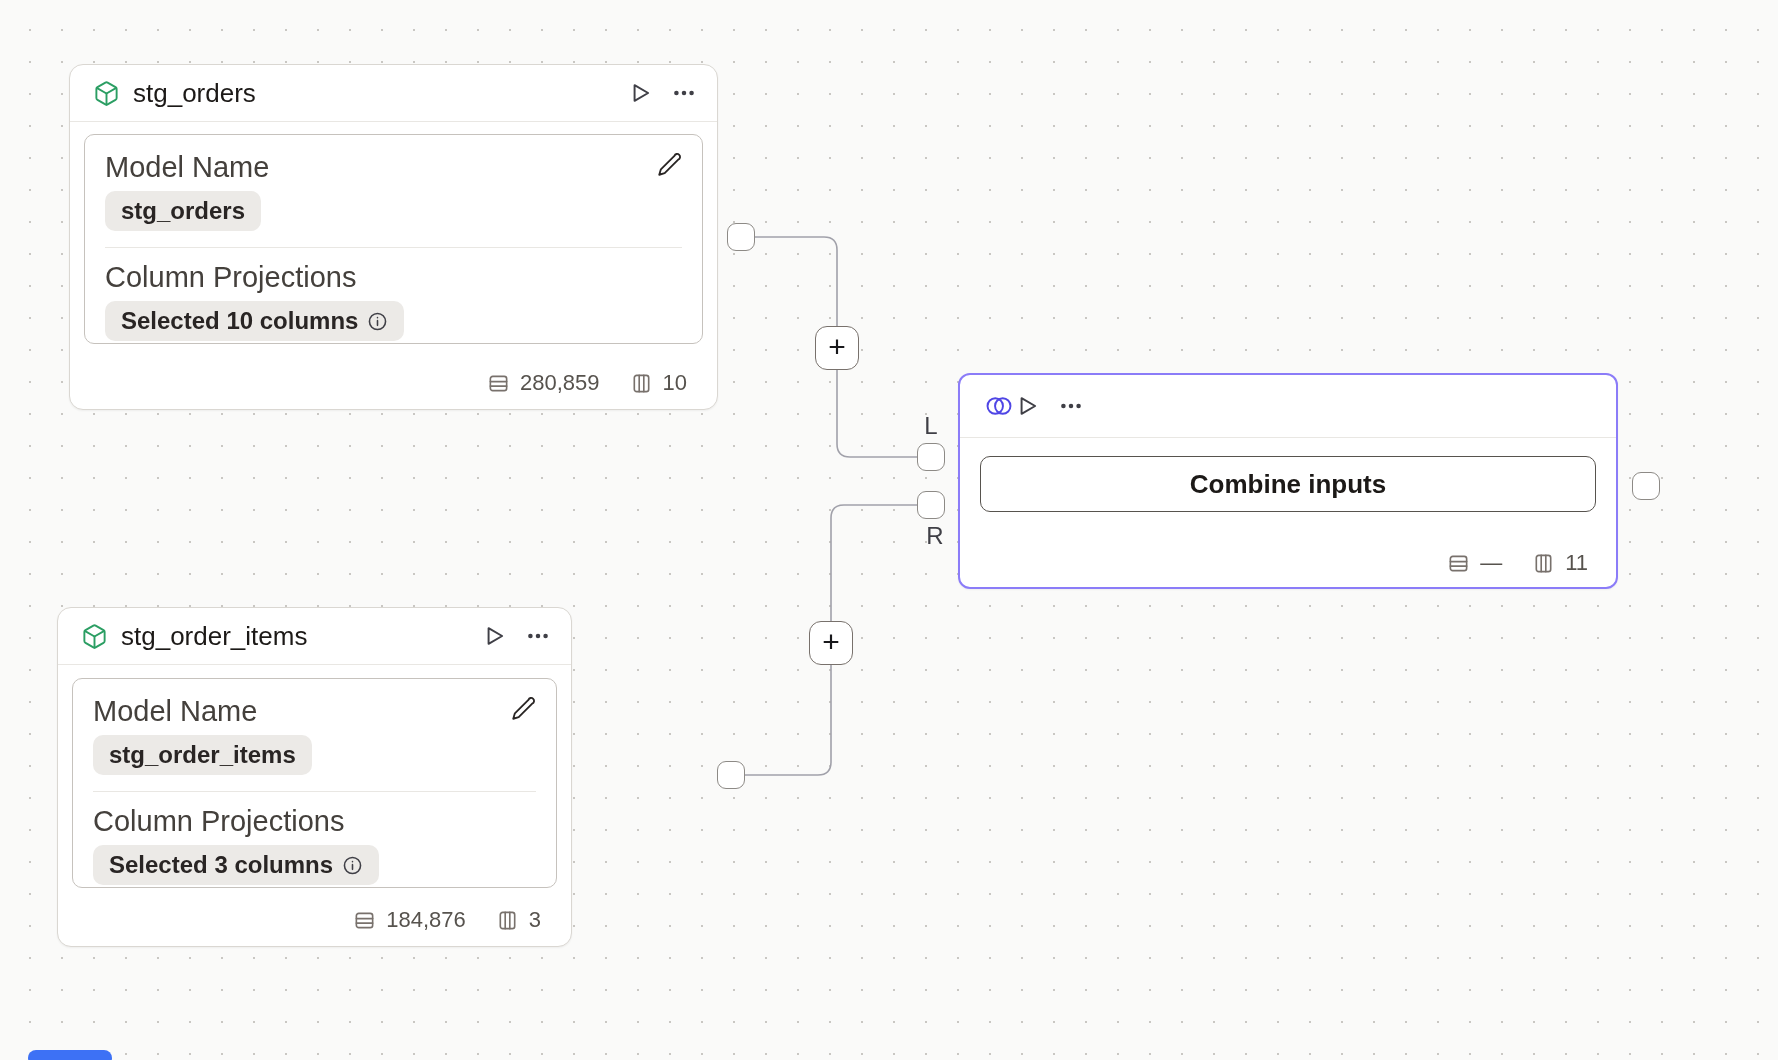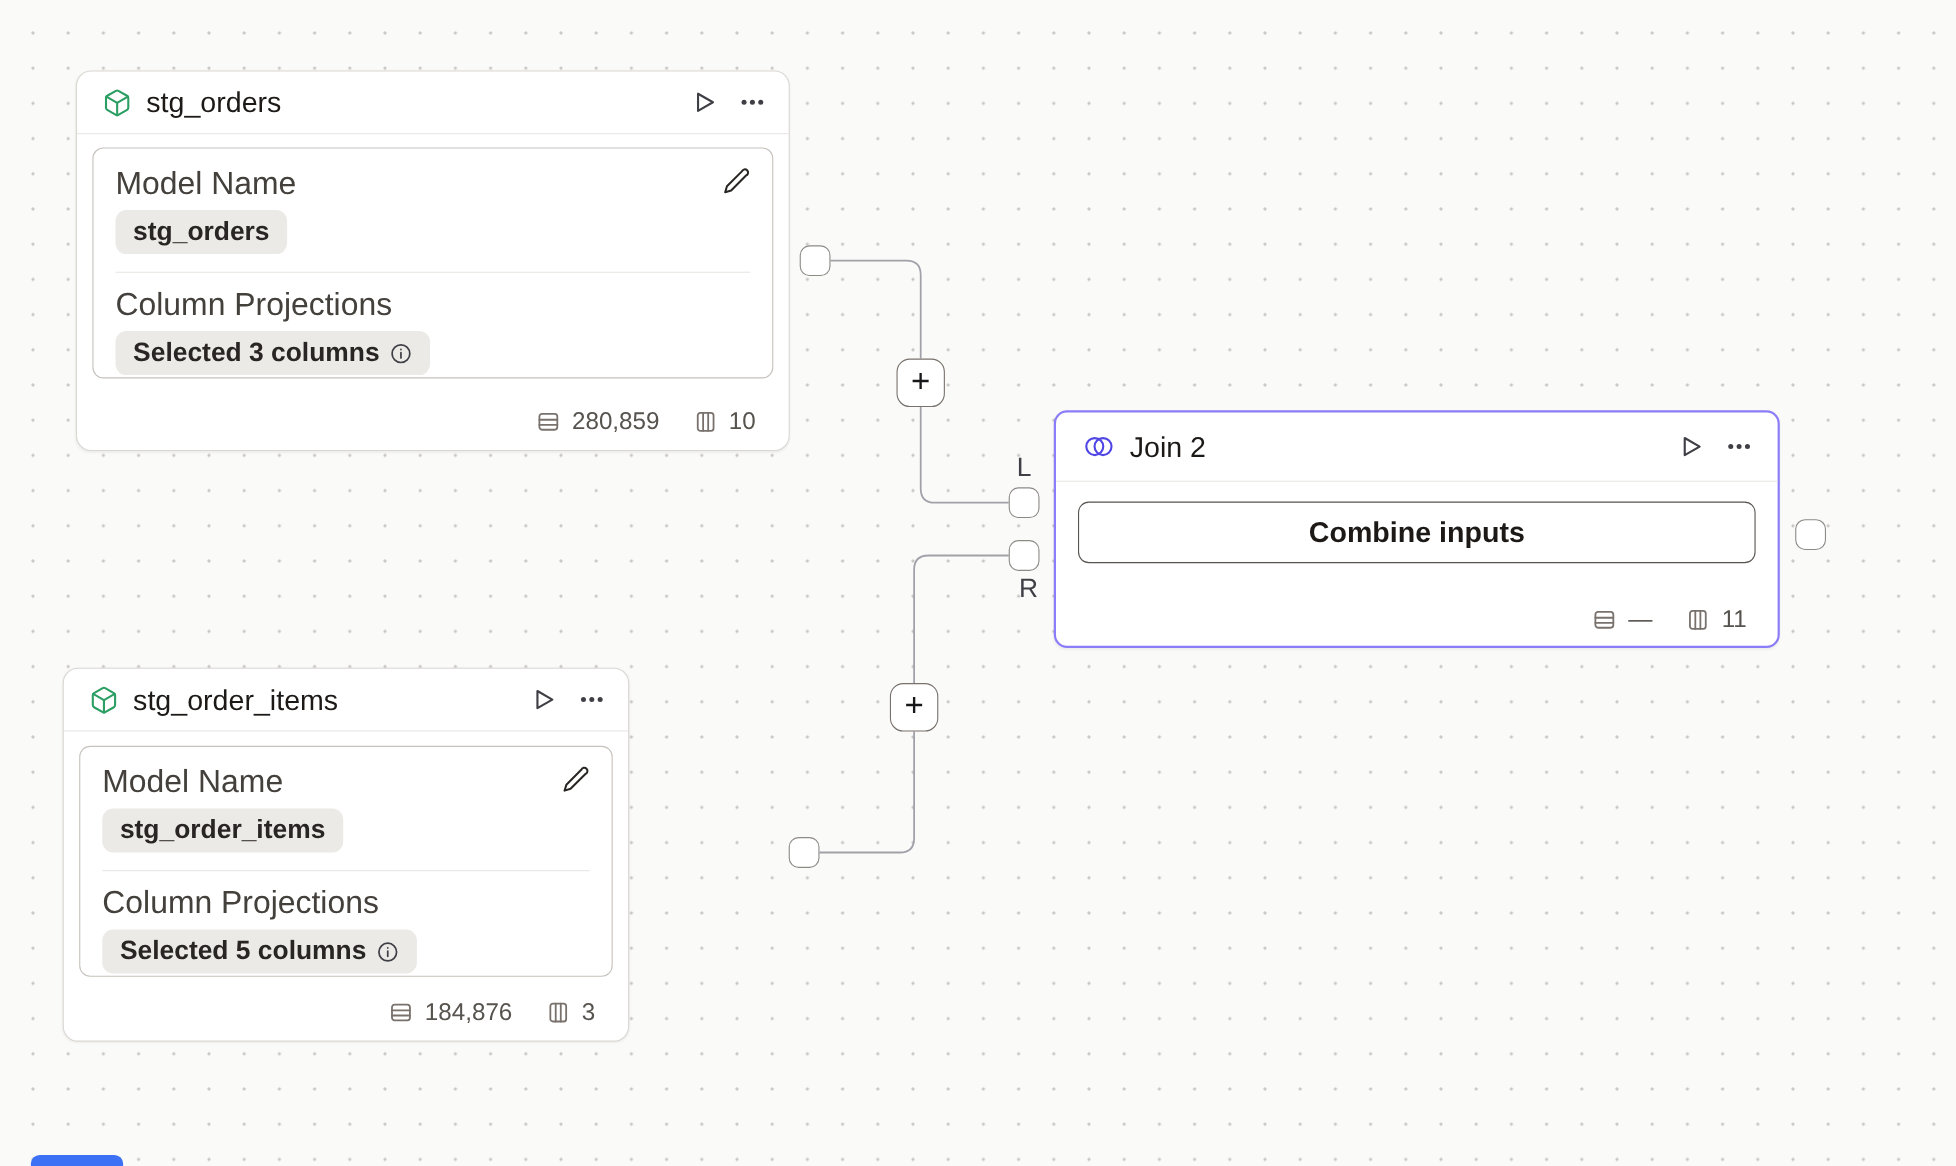--- a/index.html
+++ b/index.html
@@ -115,115 +115,114 @@
             <path d="M17 3.5a2.7 2.7 0 1 1 3.5 3.5L8 19.5 3 21l1.5-5Z"></path>
           </svg>
         </span>
       </div>
       <div class="badge">
         <span>stg_orders</span>
       </div>
       <div class="card-divider"></div>
       <span class="field-label">Column Projections</span><br>
       <div class="badge">
+        <span>Selected 10 columns</span>
+        <svg width="21" height="21" viewBox="0 0 24 24" fill="none" stroke="#3f3f46" stroke-width="1.8" stroke-linecap="round">
+          <circle cx="12" cy="12" r="9.2"></circle>
+            <path d="M12 11v5.4"></path>
+            <path d="M12 7.6v.2"></path>
+        </svg>
+      </div>
+    </div>
+    <div class="node-footer">
+      <svg width="23" height="23" viewBox="0 0 24 24" fill="none" stroke="#78716c" stroke-width="1.7" stroke-linecap="round">
+        <rect x="3.5" y="4.5" width="17" height="15" rx="2.5"></rect>
+          <path d="M3.5 10h17"></path>
+          <path d="M3.5 14.8h17"></path>
+      </svg>
+      <span class="stat-value">280,859</span>
+      <span class="stat-gap"></span>
+      <svg width="23" height="23" viewBox="0 0 24 24" fill="none" stroke="#78716c" stroke-width="1.7" stroke-linecap="round">
+        <rect x="4.5" y="3.5" width="15" height="17" rx="2.5"></rect>
+          <path d="M9.6 3.5v17"></path>
+          <path d="M14.4 3.5v17"></path>
+      </svg>
+      <span class="stat-value">10</span>
+    </div>
+  </div>
+
+  <div class="node" style="left:57px;top:607px;width:515px;height:340px;">
+    <div class="node-header">
+      <svg width="27" height="27" viewBox="0 0 24 24" fill="none" stroke="#2b9e63" stroke-width="1.7" stroke-linecap="round" stroke-linejoin="round">
+        <path d="M21 8a2 2 0 0 0-1-1.73l-7-4a2 2 0 0 0-2 0l-7 4A2 2 0 0 0 3 8v8a2 2 0 0 0 1 1.73l7 4a2 2 0 0 0 2 0l7-4A2 2 0 0 0 21 16Z"></path>
+        <path d="m3.3 7 8.7 5 8.7-5"></path>
+          <path d="M12 22V12"></path>
+      </svg>
+      <span class="node-title">stg_order_items</span>
+      <div class="header-actions">
+        <span class="icon-btn">
+          <svg width="26" height="26" viewBox="0 0 24 24" fill="none" stroke="#3f3f46" stroke-width="1.8" stroke-linejoin="round">
+            <path d="M7 4.8v14.4L19.5 12Z"></path>
+          </svg>
+        </span>
+        <span class="icon-btn">
+          <svg width="26" height="26" viewBox="0 0 24 24" fill="#3f3f46">
+            <circle cx="5" cy="12" r="2.1"></circle>
+              <circle cx="12" cy="12" r="2.1"></circle>
+              <circle cx="19" cy="12" r="2.1"></circle>
+          </svg>
+        </span>
+      </div>
+    </div>
+    <div class="inner-card" style="top:70px;height:210px;">
+      <div class="field-row">
+        <span class="field-label">Model Name</span>
+        <span class="icon-btn">
+          <svg width="26" height="26" viewBox="0 0 24 24" fill="none" stroke="#292524" stroke-width="1.7" stroke-linecap="round" stroke-linejoin="round">
+            <path d="M17 3.5a2.7 2.7 0 1 1 3.5 3.5L8 19.5 3 21l1.5-5Z"></path>
+          </svg>
+        </span>
+      </div>
+      <div class="badge">
+        <span>stg_order_items</span>
+      </div>
+      <div class="card-divider"></div>
+      <span class="field-label">Column Projections</span><br>
+      <div class="badge">
         <span>Selected 3 columns</span>
         <svg width="21" height="21" viewBox="0 0 24 24" fill="none" stroke="#3f3f46" stroke-width="1.8" stroke-linecap="round">
           <circle cx="12" cy="12" r="9.2"></circle>
             <path d="M12 11v5.4"></path>
             <path d="M12 7.6v.2"></path>
         </svg>
       </div>
     </div>
     <div class="node-footer">
       <svg width="23" height="23" viewBox="0 0 24 24" fill="none" stroke="#78716c" stroke-width="1.7" stroke-linecap="round">
         <rect x="3.5" y="4.5" width="17" height="15" rx="2.5"></rect>
           <path d="M3.5 10h17"></path>
           <path d="M3.5 14.8h17"></path>
       </svg>
-      <span class="stat-value">280,859</span>
-      <span class="stat-gap"></span>
-      <svg width="23" height="23" viewBox="0 0 24 24" fill="none" stroke="#78716c" stroke-width="1.7" stroke-linecap="round">
-        <rect x="4.5" y="3.5" width="15" height="17" rx="2.5"></rect>
-          <path d="M9.6 3.5v17"></path>
-          <path d="M14.4 3.5v17"></path>
-      </svg>
-      <span class="stat-value">10</span>
-    </div>
-  </div>
-
-  <div class="node" style="left:57px;top:607px;width:515px;height:340px;">
-    <div class="node-header">
-      <svg width="27" height="27" viewBox="0 0 24 24" fill="none" stroke="#2b9e63" stroke-width="1.7" stroke-linecap="round" stroke-linejoin="round">
-        <path d="M21 8a2 2 0 0 0-1-1.73l-7-4a2 2 0 0 0-2 0l-7 4A2 2 0 0 0 3 8v8a2 2 0 0 0 1 1.73l7 4a2 2 0 0 0 2 0l7-4A2 2 0 0 0 21 16Z"></path>
-        <path d="m3.3 7 8.7 5 8.7-5"></path>
-          <path d="M12 22V12"></path>
-      </svg>
-      <span class="node-title">stg_order_items</span>
-      <div class="header-actions">
-        <span class="icon-btn">
-          <svg width="26" height="26" viewBox="0 0 24 24" fill="none" stroke="#3f3f46" stroke-width="1.8" stroke-linejoin="round">
-            <path d="M7 4.8v14.4L19.5 12Z"></path>
-          </svg>
-        </span>
-        <span class="icon-btn">
-          <svg width="26" height="26" viewBox="0 0 24 24" fill="#3f3f46">
-            <circle cx="5" cy="12" r="2.1"></circle>
-              <circle cx="12" cy="12" r="2.1"></circle>
-              <circle cx="19" cy="12" r="2.1"></circle>
-          </svg>
-        </span>
-      </div>
-    </div>
-    <div class="inner-card" style="top:70px;height:210px;">
-      <div class="field-row">
-        <span class="field-label">Model Name</span>
-        <span class="icon-btn">
-          <svg width="26" height="26" viewBox="0 0 24 24" fill="none" stroke="#292524" stroke-width="1.7" stroke-linecap="round" stroke-linejoin="round">
-            <path d="M17 3.5a2.7 2.7 0 1 1 3.5 3.5L8 19.5 3 21l1.5-5Z"></path>
-          </svg>
-        </span>
-      </div>
-      <div class="badge">
-        <span>stg_order_items</span>
-      </div>
-      <div class="card-divider"></div>
-      <span class="field-label">Column Projections</span><br>
-      <div class="badge">
-        <span>Selected 5 columns</span>
-        <svg width="21" height="21" viewBox="0 0 24 24" fill="none" stroke="#3f3f46" stroke-width="1.8" stroke-linecap="round">
-          <circle cx="12" cy="12" r="9.2"></circle>
-            <path d="M12 11v5.4"></path>
-            <path d="M12 7.6v.2"></path>
-        </svg>
-      </div>
-    </div>
-    <div class="node-footer">
-      <svg width="23" height="23" viewBox="0 0 24 24" fill="none" stroke="#78716c" stroke-width="1.7" stroke-linecap="round">
-        <rect x="3.5" y="4.5" width="17" height="15" rx="2.5"></rect>
-          <path d="M3.5 10h17"></path>
-          <path d="M3.5 14.8h17"></path>
-      </svg>
       <span class="stat-value">184,876</span>
       <span class="stat-gap"></span>
       <svg width="23" height="23" viewBox="0 0 24 24" fill="none" stroke="#78716c" stroke-width="1.7" stroke-linecap="round">
         <rect x="4.5" y="3.5" width="15" height="17" rx="2.5"></rect>
           <path d="M9.6 3.5v17"></path>
           <path d="M14.4 3.5v17"></path>
       </svg>
       <span class="stat-value">3</span>
     </div>
   </div>
 
   <div class="node join-node" style="left:958px;top:373px;width:660px;height:216px;">
     <div class="node-header">
       <svg width="30" height="26" viewBox="0 0 28 24" fill="none" stroke="#4f46e5" stroke-width="1.8">
         <circle cx="10.5" cy="12" r="7.2"></circle>
           <circle cx="17.5" cy="12" r="7.2"></circle>
       </svg>
-      <span class="node-title">Join 2</span>
       <div class="header-actions">
         <span class="icon-btn">
           <svg width="26" height="26" viewBox="0 0 24 24" fill="none" stroke="#3f3f46" stroke-width="1.8" stroke-linejoin="round">
             <path d="M7 4.8v14.4L19.5 12Z"></path>
           </svg>
         </span>
         <span class="icon-btn">
           <svg width="26" height="26" viewBox="0 0 24 24" fill="#3f3f46">
             <circle cx="5" cy="12" r="2.1"></circle>
               <circle cx="12" cy="12" r="2.1"></circle>

